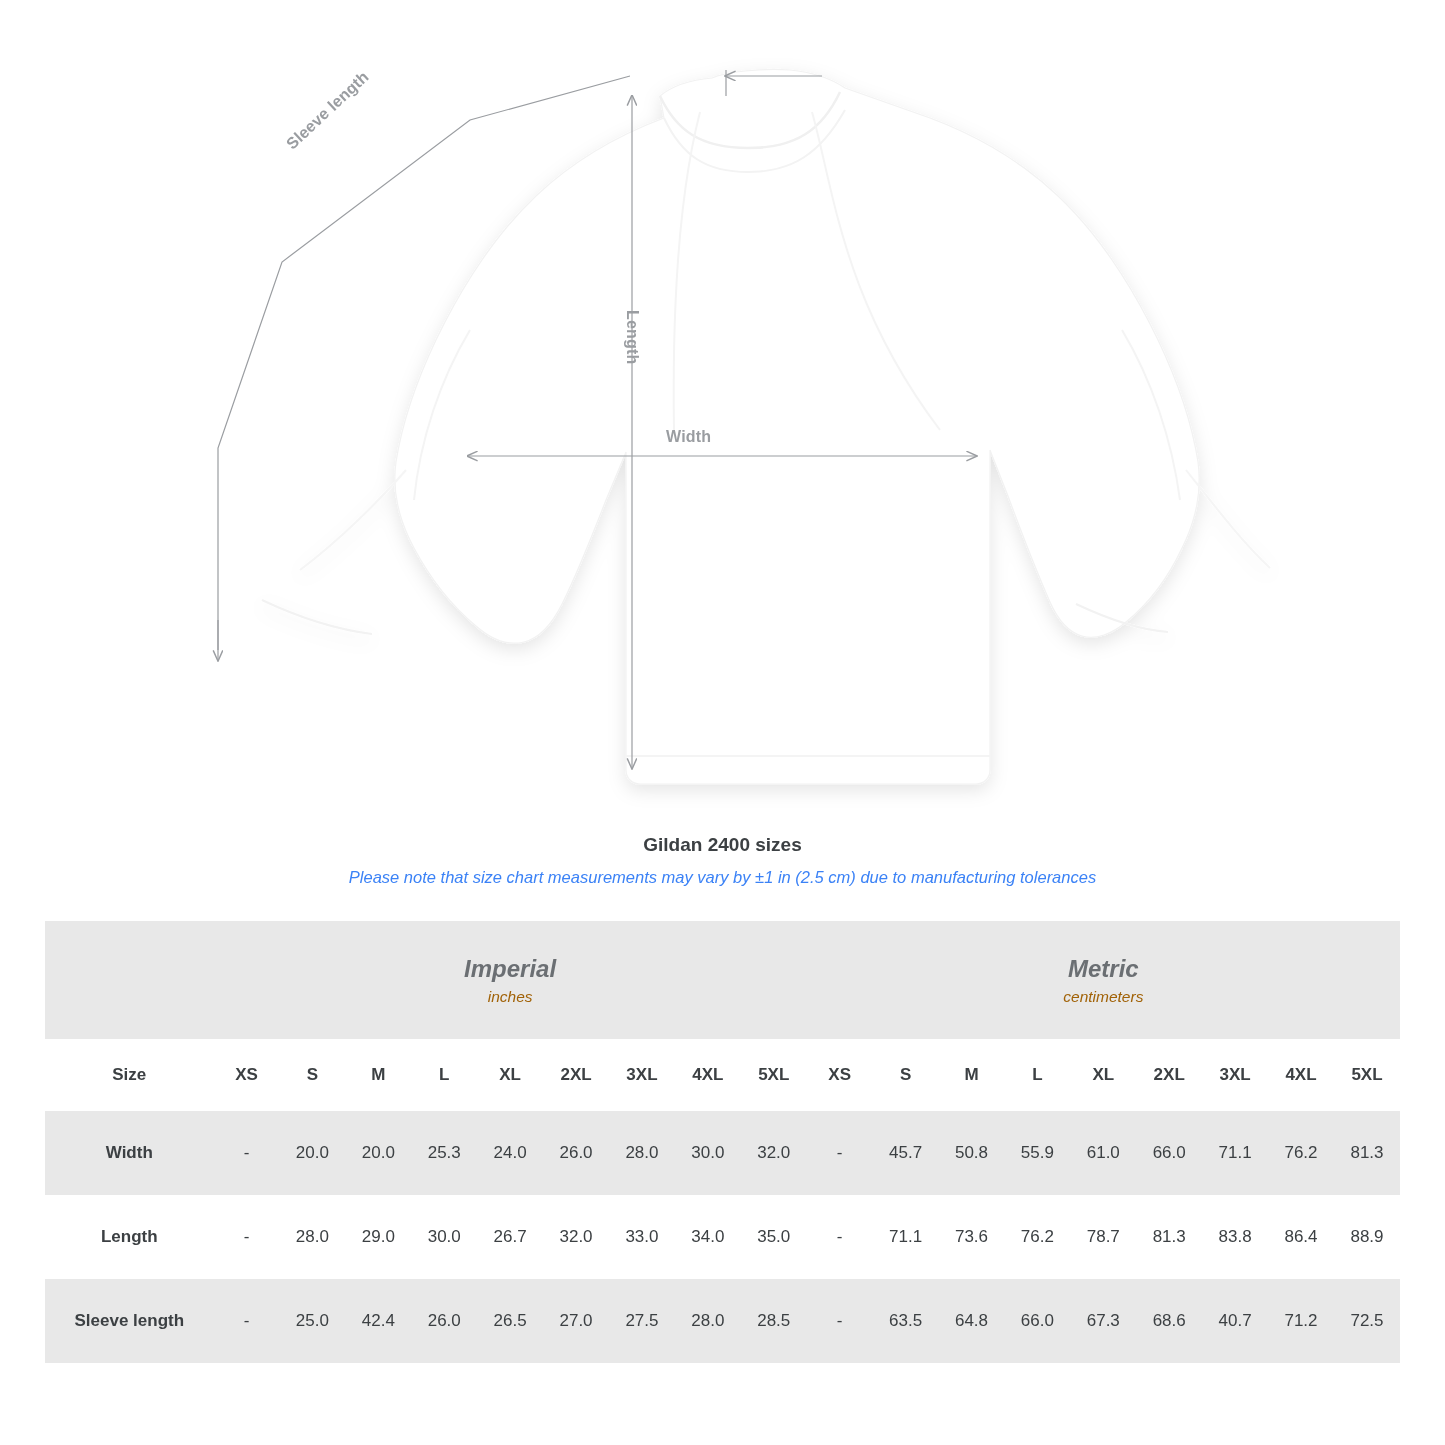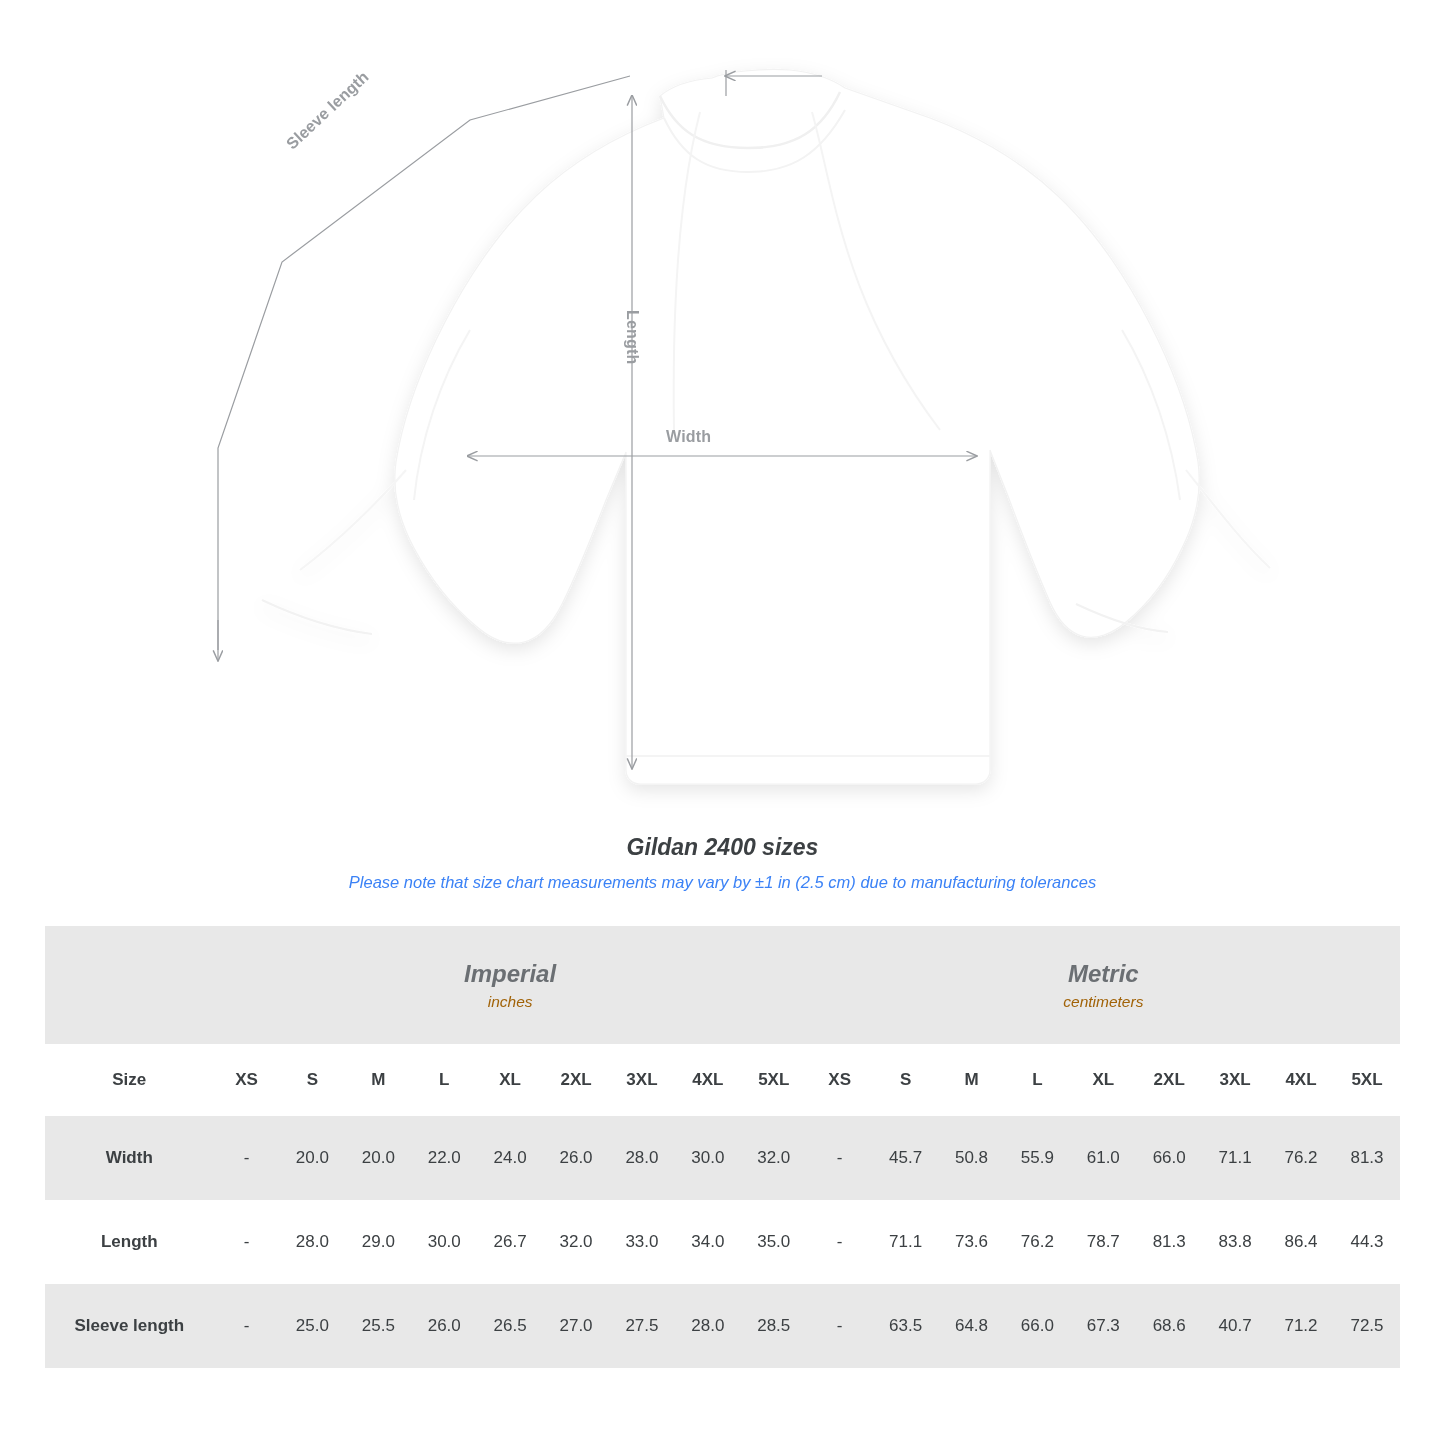--- a/index.html
+++ b/index.html
@@ -52,25 +52,24 @@
     left: 666px;
     top: 428px;
   }
 
   
   .title-block {
     text-align: center;
     margin-top: 14px;
   }
   .chart-title {
-    font-size: 23px;
+    font-size: 19px;
     font-weight: bold;
     color: #3c4043;
     margin: 12px 0 12px 0;
-    font-style: italic;
   }
   .chart-note {
     font-size: 16.5px;
     font-style: italic;
     color: #3b82f6;
     margin: 0;
   }
 
   
   .table-wrap {
@@ -255,21 +254,21 @@
           <td>3XL</td>
           <td>4XL</td>
           <td>5XL</td>
         </tr>
 
         <tr class="data-row alt">
           <td class="rowlabel">Width</td>
           <td>-</td>
           <td>20.0</td>
           <td>20.0</td>
-          <td>22.0</td>
+          <td>25.3</td>
           <td>24.0</td>
           <td>26.0</td>
           <td>28.0</td>
           <td>30.0</td>
           <td>32.0</td>
           <td>-</td>
           <td>45.7</td>
           <td>50.8</td>
           <td>55.9</td>
           <td>61.0</td>
@@ -291,28 +290,28 @@
           <td>34.0</td>
           <td>35.0</td>
           <td>-</td>
           <td>71.1</td>
           <td>73.6</td>
           <td>76.2</td>
           <td>78.7</td>
           <td>81.3</td>
           <td>83.8</td>
           <td>86.4</td>
-          <td>44.3</td>
+          <td>88.9</td>
         </tr>
 
         <tr class="data-row alt">
           <td class="rowlabel">Sleeve length</td>
           <td>-</td>
           <td>25.0</td>
-          <td>25.5</td>
+          <td>42.4</td>
           <td>26.0</td>
           <td>26.5</td>
           <td>27.0</td>
           <td>27.5</td>
           <td>28.0</td>
           <td>28.5</td>
           <td>-</td>
           <td>63.5</td>
           <td>64.8</td>
           <td>66.0</td>

